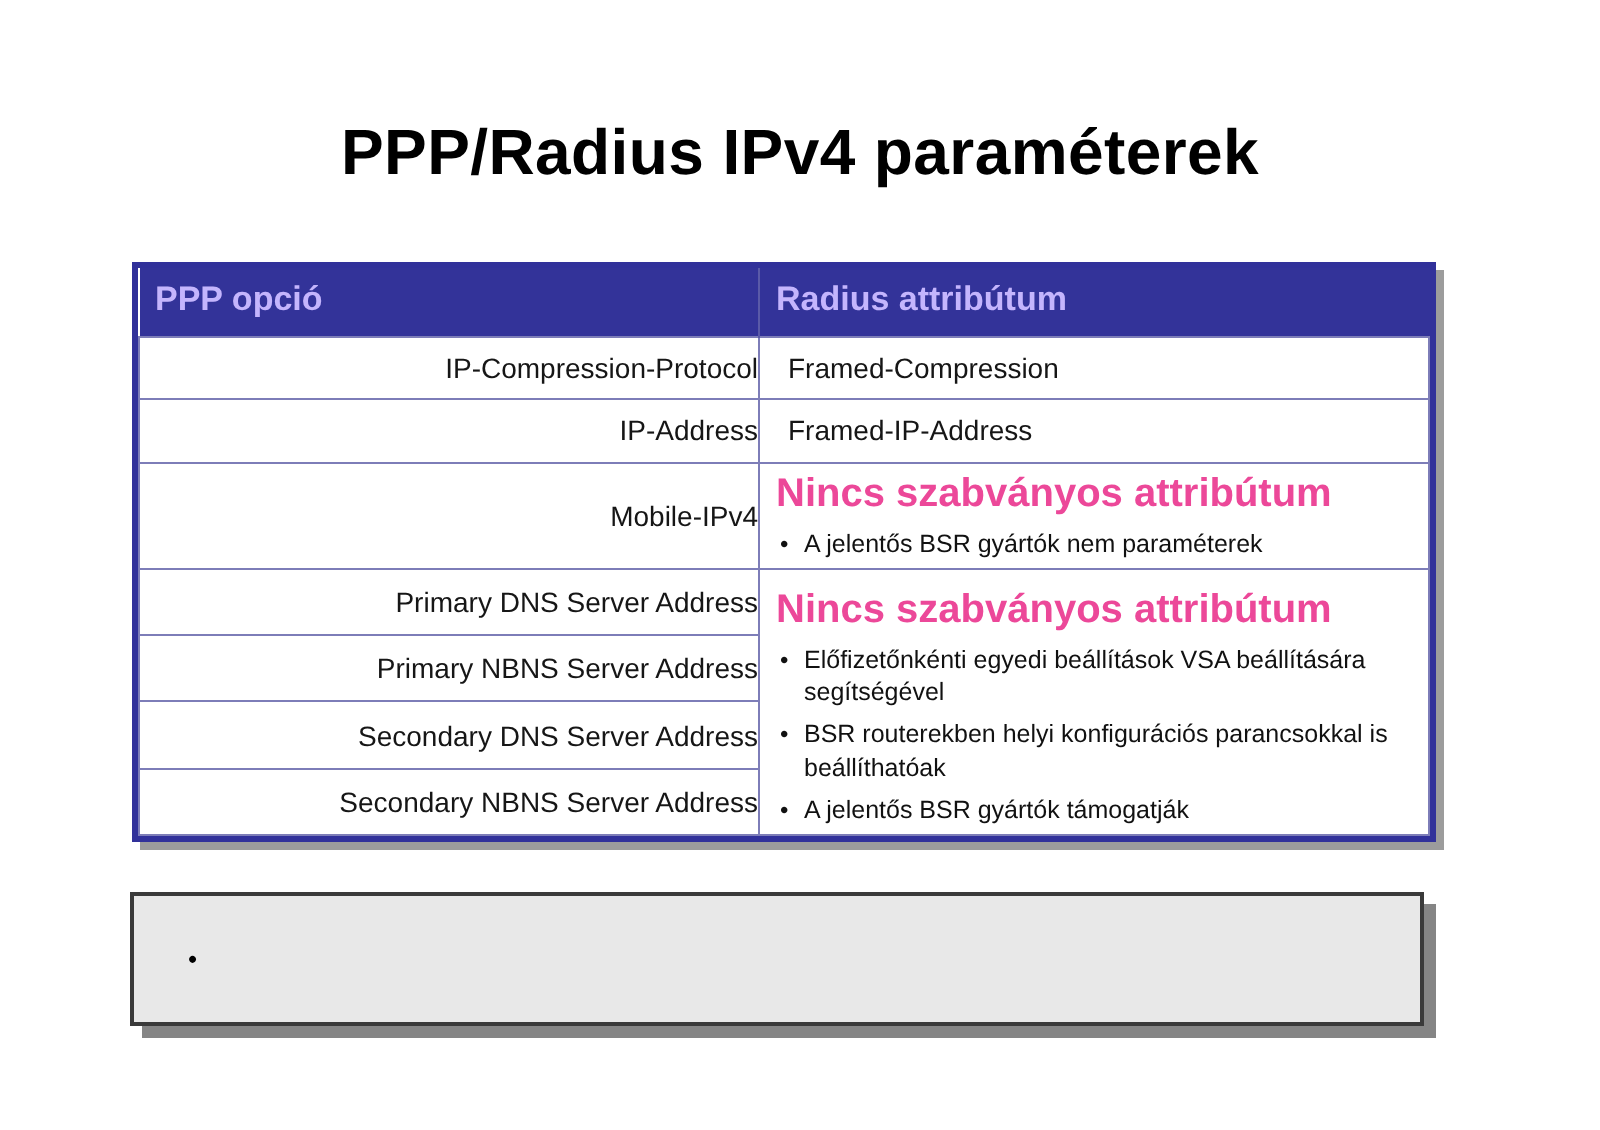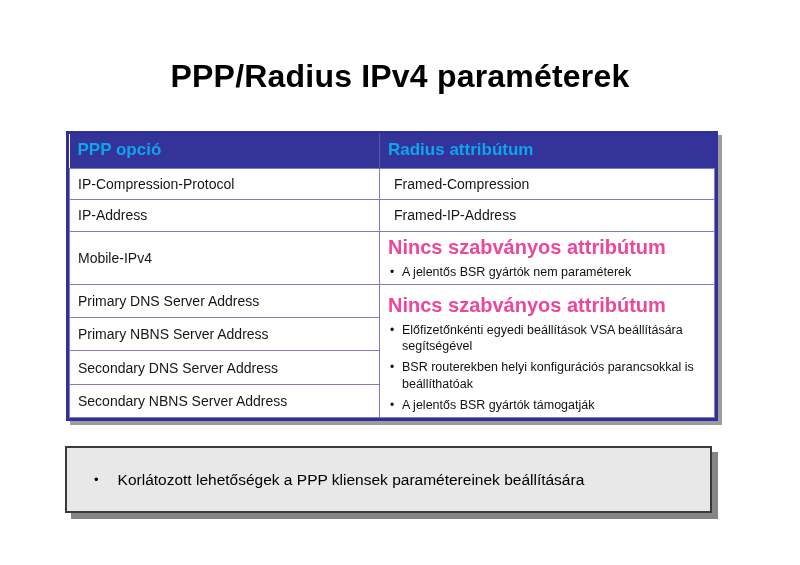--- a/index.html
+++ b/index.html
@@ -19,32 +19,32 @@
 
   .table-wrap {
     position:absolute; left:66px; top:131px; width:652px;
     background:#ffffff;
     border:3px solid #31319a;
     box-shadow:4px 4px 0 #9c9c9c;
   }
   table { border-collapse:collapse; width:100%; table-layout:fixed; }
   col.c1 { width:310px; }
   th {
-    background:#333399; color:#0ea5e9;
+    background:#333399; color:#c4b5fd;
     font-size:17px; font-weight:bold; text-align:left;
     height:34px; padding:0 0 2px 8px; vertical-align:middle;
     border:0;
   }
   th.h1 { border-right:1px solid #5a5aa8; }
   td {
     border:1px solid #7d7db8;
     font-size:14px; color:#161616; vertical-align:middle;
     background:#ffffff;
   }
-  td.left-cell  { padding-left:8px; }
+  td.left-cell  { padding-left:8px;text-align:right; }
   td.plain-right { padding-left:14px; }
   td.rich {
     vertical-align:top; padding:4px 6px 4px 8px;
   }
   td.rich.merged { padding-top:9px; }
   tr.rh  { height:34px; }
   tr.r1  { height:31px; }
   tr.r2  { height:32px;margin-top:23px; }
   tr.r3  { height:48px;margin-left:37px; }
   tr.r4  { height:32px; }
@@ -141,16 +141,15 @@
         </tr>
         <tr class="r7">
           <td class="left-cell">Secondary NBNS Server Address</td>
         </tr>
       </tbody>
     </table>
   </div>
 
   <div class="summary-box">
     <span class="summary-bullet">•</span>
-    <span class="summary-text">Korlátozott lehetőségek a PPP kliensek paramétereinek beállítására</span>
   </div>
 
 </div>
 
 </body></html>

